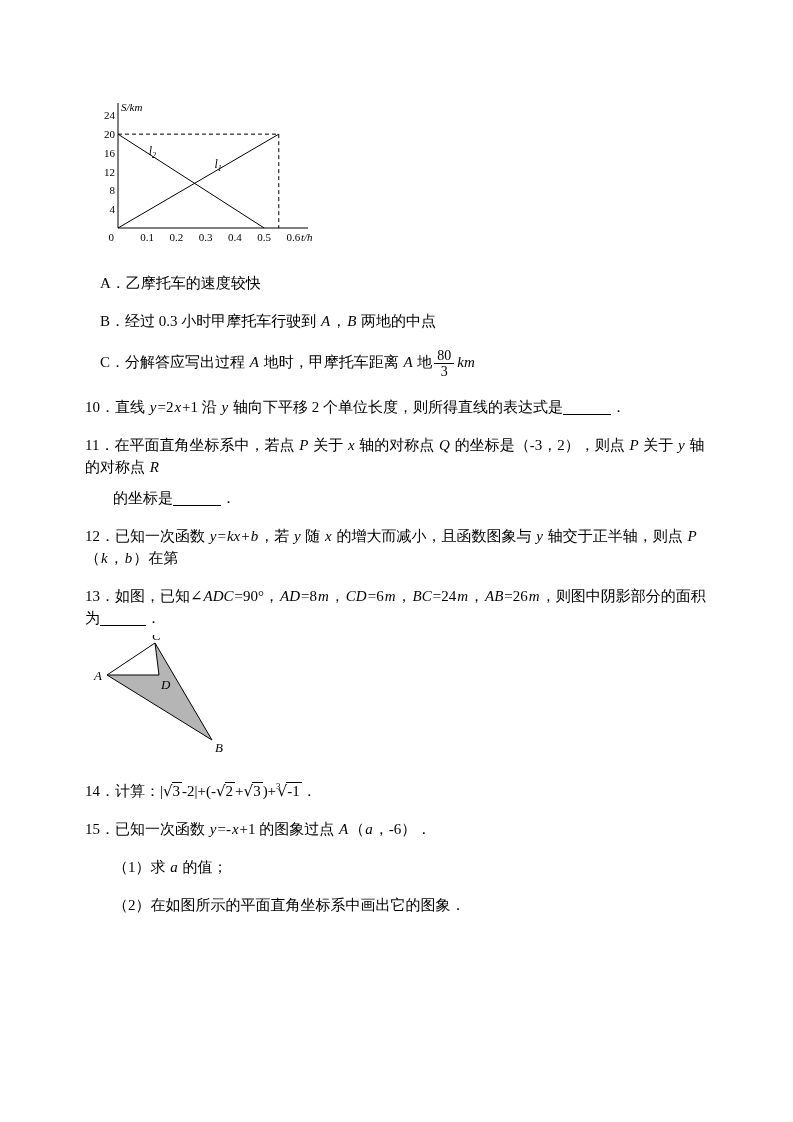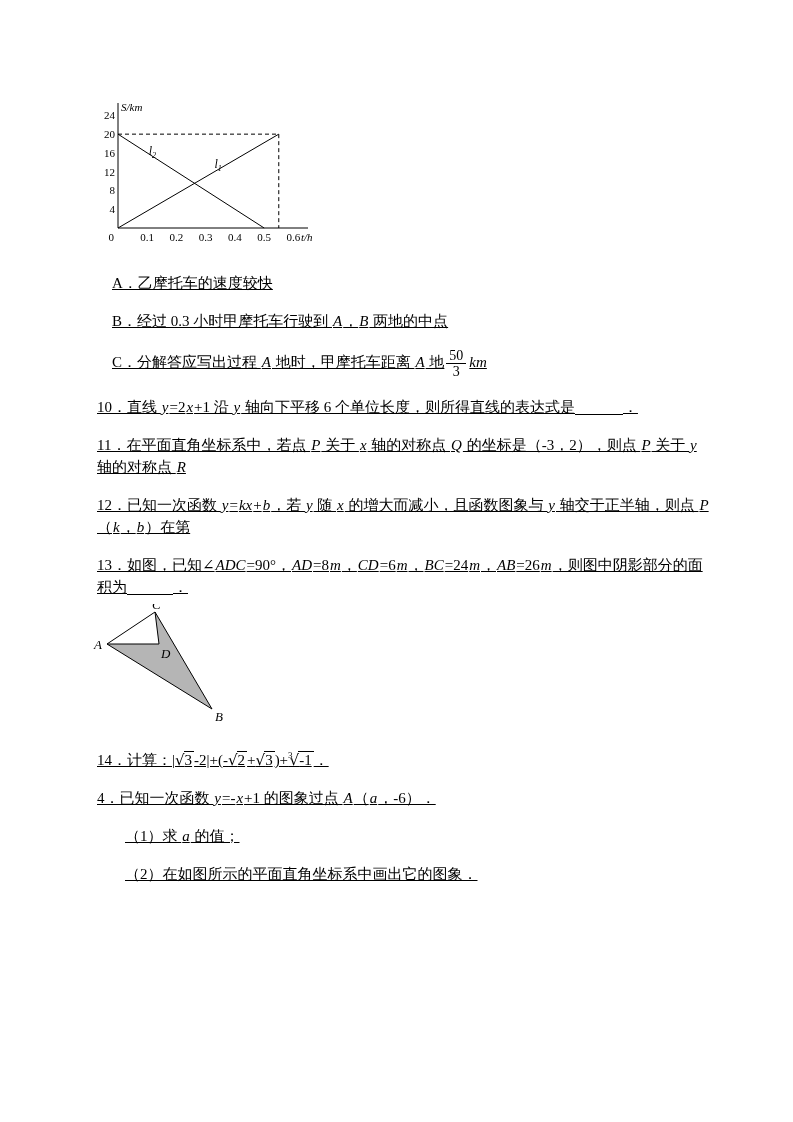--- a/index.html
+++ b/index.html
@@ -4,21 +4,21 @@
 <style>
   * { margin: 0; padding: 0; box-sizing: border-box; }
   html, body { background: #fff; }
   body {
     width: 793px; height: 1122px; position: relative; overflow: hidden;
     color: #000;
     font-family: "Liberation Serif", "DejaVu Serif", serif;
     font-size: 15px;
   }
   .page { padding: 100px 80px 40px 85px; }
-  .p { margin: 16px 0 0 12px; line-height: 22px; text-decoration: underline; }
+  .p { margin: 16px 0 0 0; line-height: 22px; }
   .option { padding-left: 15px; }
   .cont { margin-top: 9px; padding-left: 28px; }
   .sub  { padding-left: 28px; }
   .sec  { font-weight: 700; }
   .var  { font-style: italic; padding: 0 1px; }
   .blank {
     display: inline-block; height: 1em; vertical-align: -3px;
     border-bottom: 1px solid #000;
   }
   .sqrt { white-space: nowrap; }
@@ -60,31 +60,32 @@
           <text x="203" y="141" font-size="11" font-style="italic">t/h</text>
           <line x1="20" y1="34.153846153846146" x2="180.7692307692308" y2="34.153846153846146" stroke="#000" stroke-dasharray="4 3"></line>
           <line x1="180.7692307692308" y1="34.153846153846146" x2="180.7692307692308" y2="128" stroke="#000" stroke-dasharray="4 3"></line>
           <line x1="20" y1="128" x2="180.7692307692308" y2="34.153846153846146" stroke="#000"></line>
           <text x="116.46153846153847" y="67.93846153846152" font-size="12" font-style="italic">l<tspan font-size="8" dy="3">1</tspan></text>
           <line x1="20" y1="34.153846153846146" x2="166.15384615384616" y2="128" stroke="#000"></line>
           <text x="50.69230769230769" y="55.26923076923076" font-size="12" font-style="italic">l<tspan font-size="8" dy="3">2</tspan></text>
         </svg></div>
       <div class="p option"><span>A．乙摩托车的速度较快</span></div>
       <div class="p option"><span>B．经过 0.3 小时甲摩托车行驶到 </span><span class="var">A</span><span>，</span><span class="var">B</span><span> 两地的中点</span></div>
-      <div class="p option"><span>C．分解答应写出过程 </span><span class="var">A</span><span> 地时，甲摩托车距离 </span><span class="var">A</span><span> 地</span><span class="frac"><span class="num">50</span><span class="den">3</span></span><span class="var">km</span></div>
-      <div class="p"><span>10．直线 </span><span class="var">y</span><span>=2</span><span class="var">x</span><span>+1 沿 </span><span class="var">y</span><span> 轴向下平移 6 个单位长度，则所得直线的表达式是</span><span class="blank" style="width: 48px;"></span><span>．</span></div>
+      <div class="p option"><span>C．分解答应写出过程 </span><span class="var">A</span><span> 地时，甲摩托车距离 </span><span class="var">A</span><span> 地</span><span class="frac"><span class="num">80</span><span class="den">3</span></span><span class="var">km</span></div>
+      <div class="p"><span>10．直线 </span><span class="var">y</span><span>=2</span><span class="var">x</span><span>+1 沿 </span><span class="var">y</span><span> 轴向下平移 2 个单位长度，则所得直线的表达式是</span><span class="blank" style="width: 48px;"></span><span>．</span></div>
       <div class="p"><span>11．在平面直角坐标系中，若点 </span><span class="var">P</span><span> 关于 </span><span class="var">x</span><span> 轴的对称点 </span><span class="var">Q</span><span> 的坐标是（-3，2），则点 </span><span class="var">P</span><span> 关于 </span><span class="var">y</span><span> 轴的对称点 </span><span class="var">R</span></div>
+      <div class="p cont"><span>的坐标是</span><span class="blank" style="width: 48px;"></span><span>．</span></div>
       <div class="p"><span>12．已知一次函数 </span><span class="var">y</span><span>=</span><span class="var">kx</span><span>+</span><span class="var">b</span><span>，若 </span><span class="var">y</span><span> 随 </span><span class="var">x</span><span> 的增大而减小，且函数图象与 </span><span class="var">y</span><span> 轴交于正半轴，则点 </span><span class="var">P</span><span>（</span><span class="var">k</span><span>，</span><span class="var">b</span><span>）在第</span></div>
       <div class="p"><span>13．如图，已知∠</span><span class="var">ADC</span><span>=90°，</span><span class="var">AD</span><span>=8</span><span class="var">m</span><span>，</span><span class="var">CD</span><span>=6</span><span class="var">m</span><span>，</span><span class="var">BC</span><span>=24</span><span class="var">m</span><span>，</span><span class="var">AB</span><span>=26</span><span class="var">m</span><span>，则图中阴影部分的面积为</span><span class="blank" style="width: 46px;"></span><span>．</span></div>
       <div class="fig"><svg width="165" height="120">
           <polygon points="20,40 72,40 68,8 125,105" fill="#b5b5b5" stroke="#000"></polygon>
           <line x1="20" y1="40" x2="68" y2="8" stroke="#000"></line>
           <text x="7" y="45" font-size="13" font-style="italic">A</text>
           <text x="65" y="5" font-size="13" font-style="italic">C</text>
           <text x="74" y="54" font-size="13" font-style="italic">D</text>
           <text x="128" y="117" font-size="13" font-style="italic">B</text>
         </svg></div>
       <div class="p"><span>14．计算：|</span><span class="sqrt"><span class="radsign">√</span><span class="radicand">3</span></span><span>-2|+(-</span><span class="sqrt"><span class="radsign">√</span><span class="radicand">2</span></span><span>+</span><span class="sqrt"><span class="radsign">√</span><span class="radicand">3</span></span><span>)+</span><span class="sqrt"><span class="radix">3</span><span class="radsign">√</span><span class="radicand">-1</span></span><span>．</span></div>
-      <div class="p"><span>4．已知一次函数 </span><span class="var">y</span><span>=-</span><span class="var">x</span><span>+1 的图象过点 </span><span class="var">A</span><span>（</span><span class="var">a</span><span>，-6）．</span></div>
+      <div class="p"><span>15．已知一次函数 </span><span class="var">y</span><span>=-</span><span class="var">x</span><span>+1 的图象过点 </span><span class="var">A</span><span>（</span><span class="var">a</span><span>，-6）．</span></div>
       <div class="p sub"><span>（1）求 </span><span class="var">a</span><span> 的值；</span></div>
       <div class="p sub"><span>（2）在如图所示的平面直角坐标系中画出它的图象．</span></div>
     </div>
 </div>
 
 </body></html>

